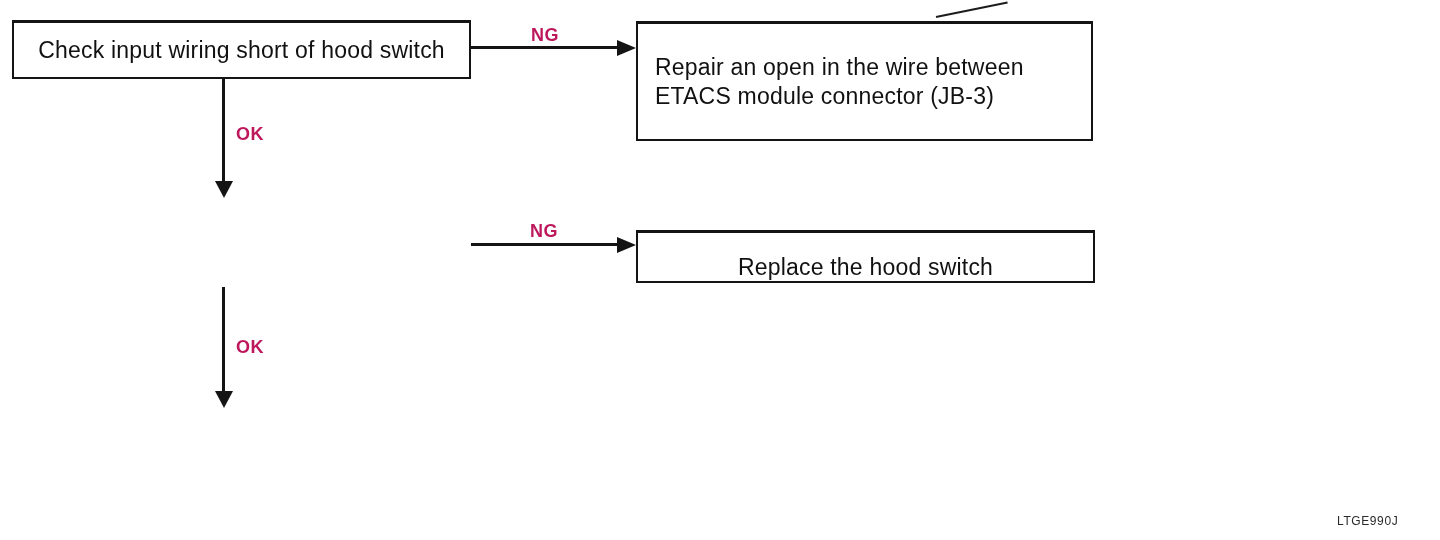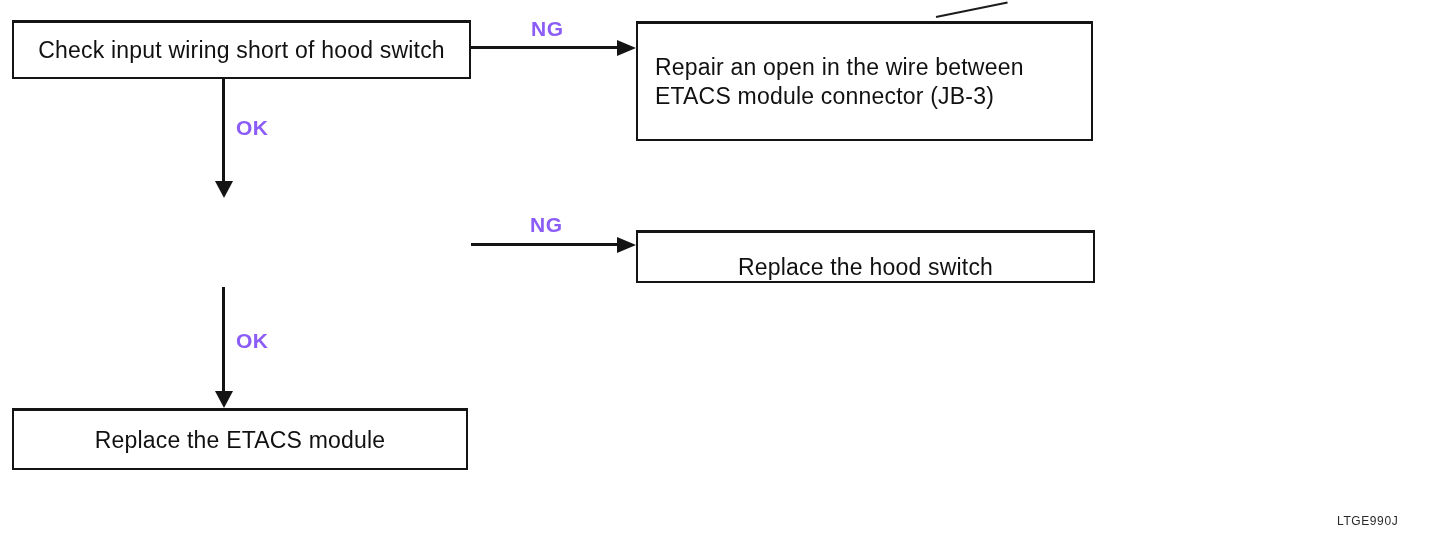--- a/index.html
+++ b/index.html
@@ -59,23 +59,24 @@
   .arrow-down {
     position: absolute;
     width: 0; height: 0;
     border-left: 9px solid transparent;
     border-right: 9px solid transparent;
     border-top: 17px solid #141414;
   }
   .edge-label {
     position: absolute;
     font-weight: bold;
-    font-size: 21px;
+    font-size: 18px;
     letter-spacing: 0.5px;
-    color: #8b5cf6;
+    color: #be185d;
+    margin-top: 8px;
   }
   .figure-code {
     position: absolute;
     font-size: 12px;
     letter-spacing: 0.6px;
     color: #2a2a2a;
   }
   .artifact {
     position: absolute;
     height: 2px;
@@ -113,19 +114,16 @@
   <div class="edge-label" style="left:530px; top:213px;">NG</div>
 
   <div class="node" style="left:636px; top:230px; width:459px; height:53px;justify-content:flex-end;">
     <span>Replace the hood switch</span>
   </div>
 
   <div class="vline" style="left:222px; top:287px; height:105px;"></div>
   <div class="arrow-down" style="left:215px; top:391px;"></div>
   <div class="edge-label" style="left:236px; top:329px;">OK</div>
 
-  <div class="node" style="left:12px; top:408px; width:456px; height:62px;">
-    <span>Replace the ETACS module</span>
-  </div>
 
   <div class="figure-code" style="left:1337px; top:514px;">LTGE990J</div>
 
 </div>
 
 </body></html>

